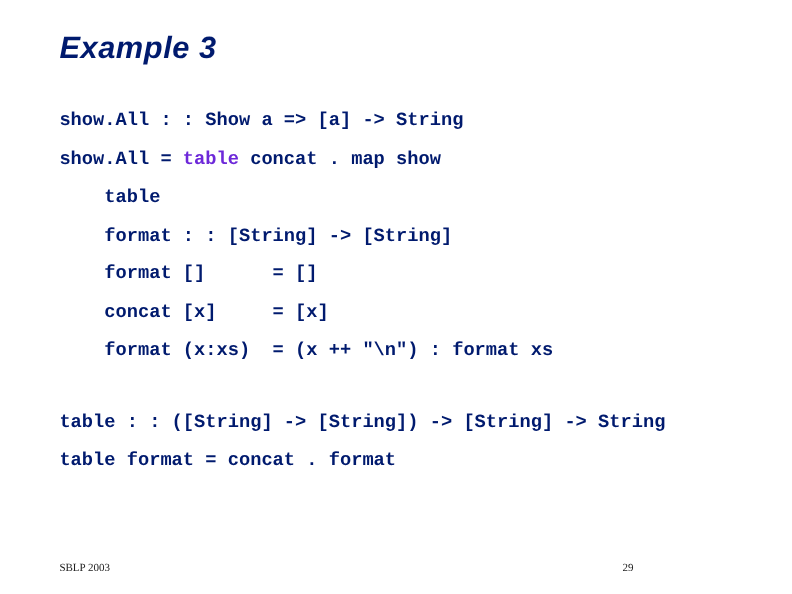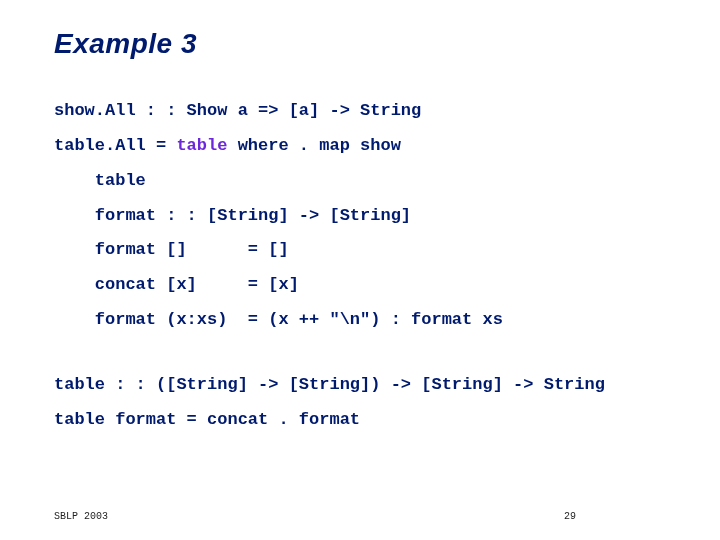--- a/index.html
+++ b/index.html
@@ -38,31 +38,31 @@
   .block2 { margin-top: 30px; }
   .footer {
     position: absolute;
     bottom: 18px;
     left: 54px;
     right: 48px;
     display: flex;
     justify-content: space-between;
     font-size: 10px;
     color: #222;
-    font-family: Liberation Mono, monospace;
+    font-family: Liberation Serif, serif;
   }
 </style>
 </head>
 <body>
 
 <div class="slide">
   <h1 class="title">Example 3</h1>
 
   <div class="code"><span>show.All : : Show a =&gt; [a] -&gt; String</span>
-<span>table.All = </span><span class="kw">table</span><span> where . map show</span>
+<span>show.All = </span><span class="kw">table</span><span> concat . map show</span>
 <span>    table</span>
 <span>    format : : [String] -&gt; [String]</span>
 <span>    format []      = []</span>
 <span>    concat [x]     = [x]</span>
 <span>    format (x:xs)  = (x ++ "\n") : format xs</span></div>
 
   <div class="code block2"><span>table : : ([String] -&gt; [String]) -&gt; [String] -&gt; String</span>
 <span>table format = concat . format</span></div>
 
   <div class="footer">

